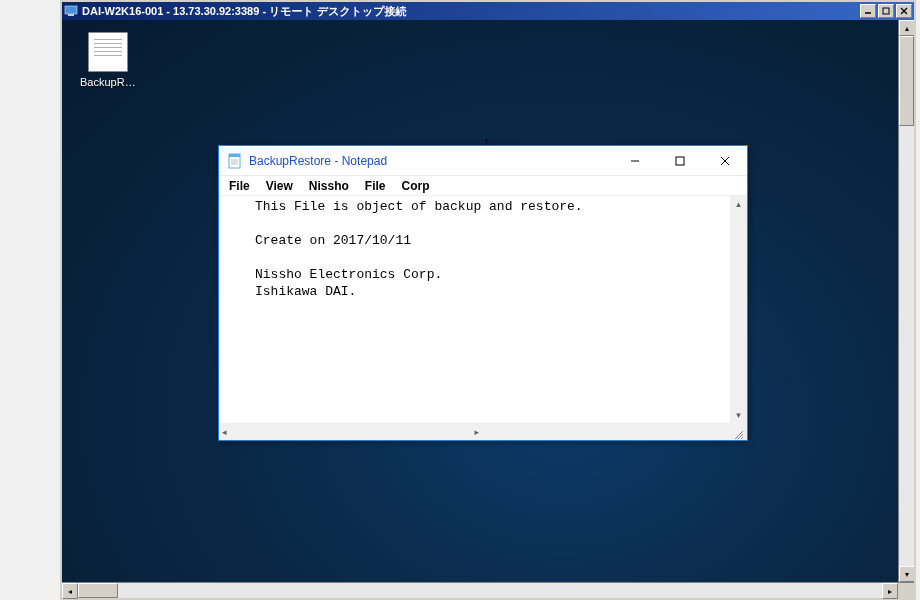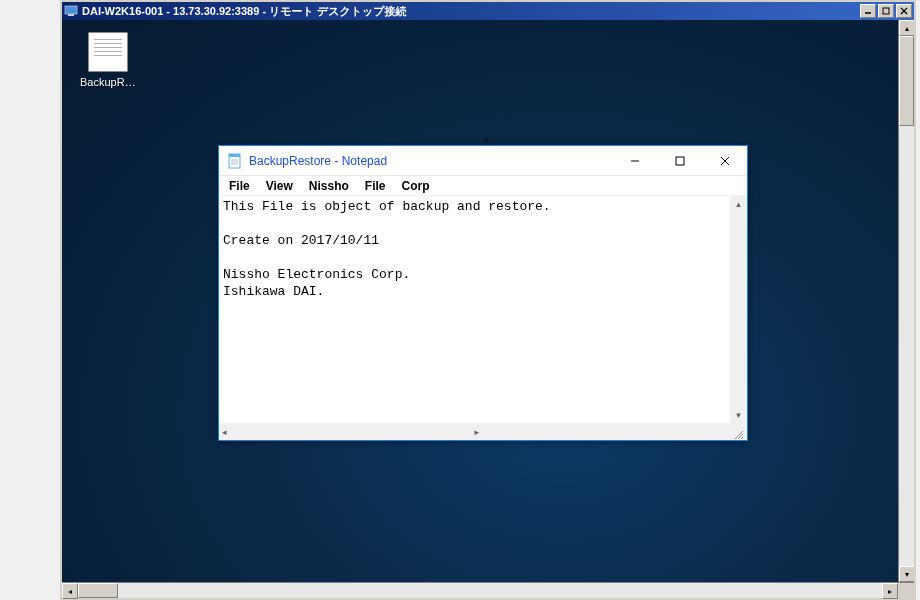--- a/index.html
+++ b/index.html
@@ -166,20 +166,21 @@
   border-bottom: 1px solid #f0f0f0;
 }
 .np-menubar .menu-item {
   padding: 2px 8px;
   font-weight: bold;
 }
 .np-content {
   flex: 1;
   display: flex;
   overflow: hidden;
+  margin-left: 32px;
 }
 .np-textarea {
   flex: 1;
   padding: 2px 4px;
   font-family: Consolas, "Courier New", monospace;
   font-size: 13px;
   white-space: pre;
   overflow: hidden;
   color: #000;
   line-height: 17px;

